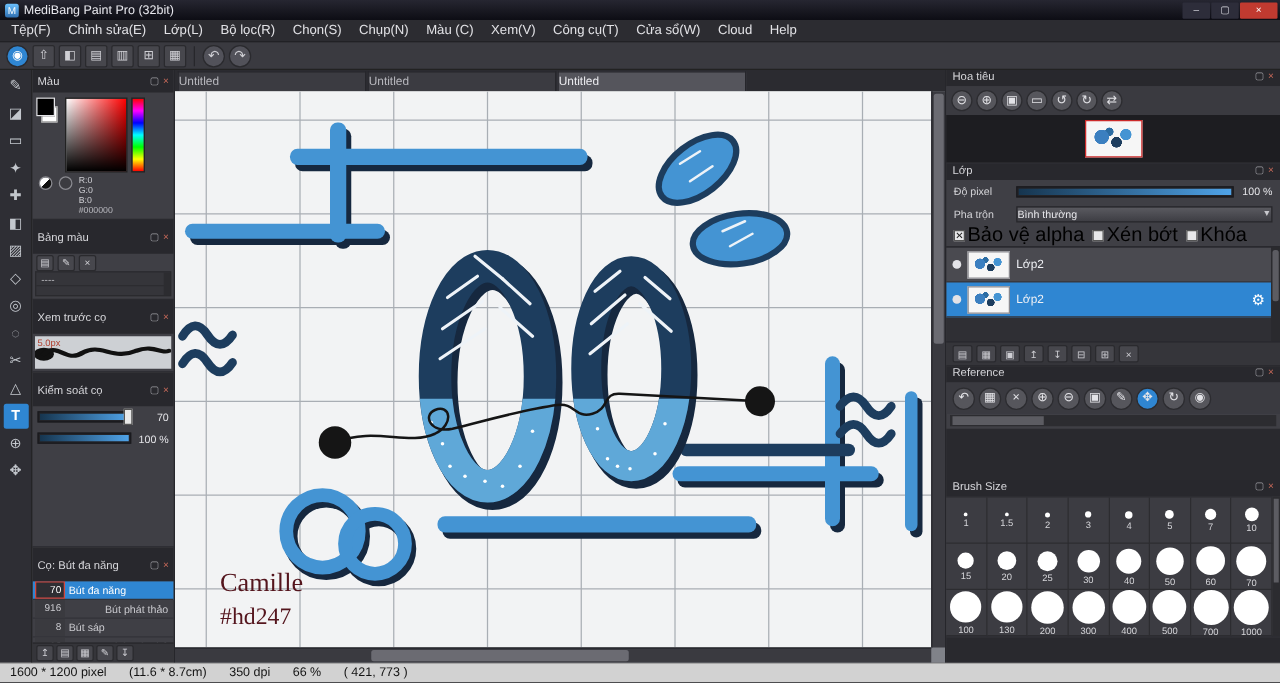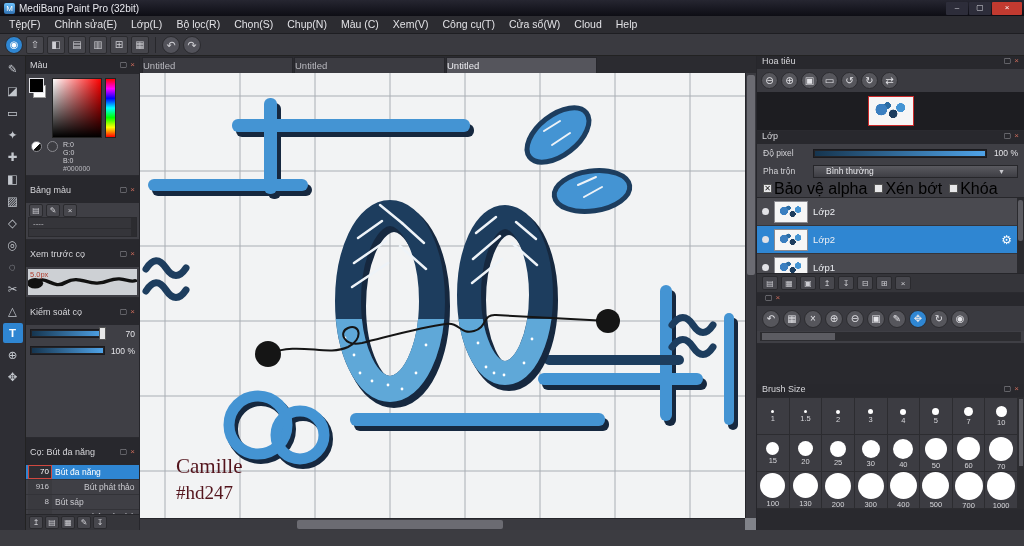--- a/index.html
+++ b/index.html
@@ -102,21 +102,21 @@
   .nav-thumb{width:46px;height:30px;border:1px solid #cc2a2a;}
   .mini-art{background:
     radial-gradient(circle at 28% 45%, #3b7fc0 0 16%, rgba(0,0,0,0) 17%),
     radial-gradient(circle at 55% 60%, #1d3d5e 0 14%, rgba(0,0,0,0) 15%),
     radial-gradient(circle at 72% 38%, #4494d3 0 12%, rgba(0,0,0,0) 13%),
     radial-gradient(circle at 42% 30%, #2b6ca3 0 10%, rgba(0,0,0,0) 11%),
     #f6f6f6;}
   .lay-row{display:flex;align-items:center;gap:4px;padding:0 6px;height:18px;font-size:8.5px;color:#d2d2d6;}
   .lay-label{width:46px;min-width:46px;}
   .blend-select{flex:1;height:13px;background:linear-gradient(#5a5a60,#3e3e44);border:1px solid #26262a;
-    font-size:8.5px;color:#e8e8ec;display:flex;align-items:center;padding:0 12px;}
+    font-size:8.5px;color:#e8e8ec;display:flex;align-items:center;padding:0 0;}
   .blend-caret{margin-left:auto;font-size:7px;color:#c9c9ce;}
   .chk-row{display:flex;align-items:center;gap:7px;height:17px;padding:0 6px;}
   .chk{display:flex;align-items:center;gap:2px;}
   .chk-box{width:9px;height:9px;background:#e8e8ea;border:1px solid #555;font-size:8px;line-height:8px;text-align:center;color:#222;}
   .layer-list-wrap{position:relative;height:76px;background:#2f2f34;border-top:1px solid #27272b;}
   .layer-list{position:absolute;left:0;top:0;right:7px;bottom:0;overflow:hidden;display:flex;flex-direction:column;}
   .layer-row{height:28px;min-height:28px;display:flex;align-items:center;gap:5px;padding:0 5px;background:#4a4a50;border-bottom:1px solid #35353a;}
   .layer-row.selected{background:#2f86d2;}
   .eye-dot{width:7px;height:7px;border-radius:50%;background:#e2e2e6;flex:none;}
   .layer-thumb{width:34px;height:22px;border:1px solid #8a8a90;flex:none;}
@@ -513,44 +513,40 @@
                 <span class="eye-dot"></span>
                 <span class="layer-thumb mini-art"></span>
                 <span class="layer-name">Lớp2</span>
               </span>
               <span class="layer-row selected">
                 <span class="eye-dot"></span>
                 <span class="layer-thumb mini-art"></span>
                 <span class="layer-name">Lớp2</span>
                 <span class="gear">⚙</span>
               </span>
-              <span class="layer-row">
-                <span class="eye-dot"></span>
-                <span class="layer-thumb mini-art"></span>
-                <span class="layer-name">Lớp1</span>
-              </span>
             </div>
           <div class="lay-scroll">
               <div class="lay-sthumb"></div>
             </div>
         </div>
         <div class="layer-footer">
             <span class="mini-btn">▤</span>
             <span class="mini-btn">▦</span>
             <span class="mini-btn">▣</span>
             <span class="mini-btn">↥</span>
             <span class="mini-btn">↧</span>
             <span class="mini-btn">⊟</span>
             <span class="mini-btn">⊞</span>
             <span class="mini-btn">×</span>
           </div>
       </div>
 
       <div class="rpanel">
         <div class="rhead">
+          <span class="ptitle">Reference</span>
           <span class="picon">▢</span>
           <span class="picon red">×</span>
         </div>
         <div class="ref-toolbar">
             <span class="ref-btn">↶</span>
             <span class="ref-btn">▦</span>
             <span class="ref-btn">×</span>
             <span class="ref-btn">⊕</span>
             <span class="ref-btn">⊖</span>
             <span class="ref-btn">▣</span>
@@ -674,13 +670,20 @@
           <div class="bs-scroll">
               <div class="bs-sthumb"></div>
             </div>
         </div>
       </div>
 
       <div class="bottom-dark"></div>
     </div>
   </div>
 
+  <div class="statusbar">
+    <span>1600 * 1200 pixel</span>
+    <span>(11.6 * 8.7cm)</span>
+    <span>350 dpi</span>
+    <span>66 %</span>
+    <span>( 421, 773 )</span>
+  </div>
 </div>
 
 </body></html>

